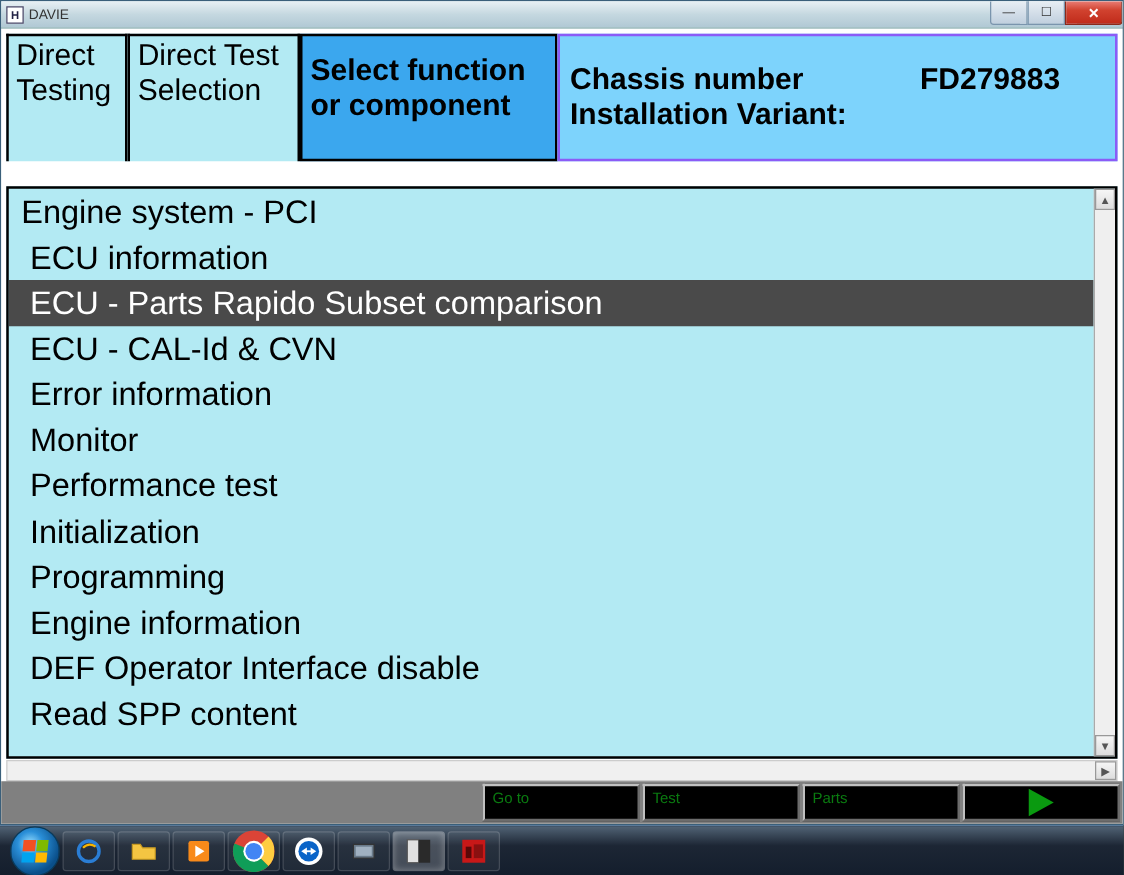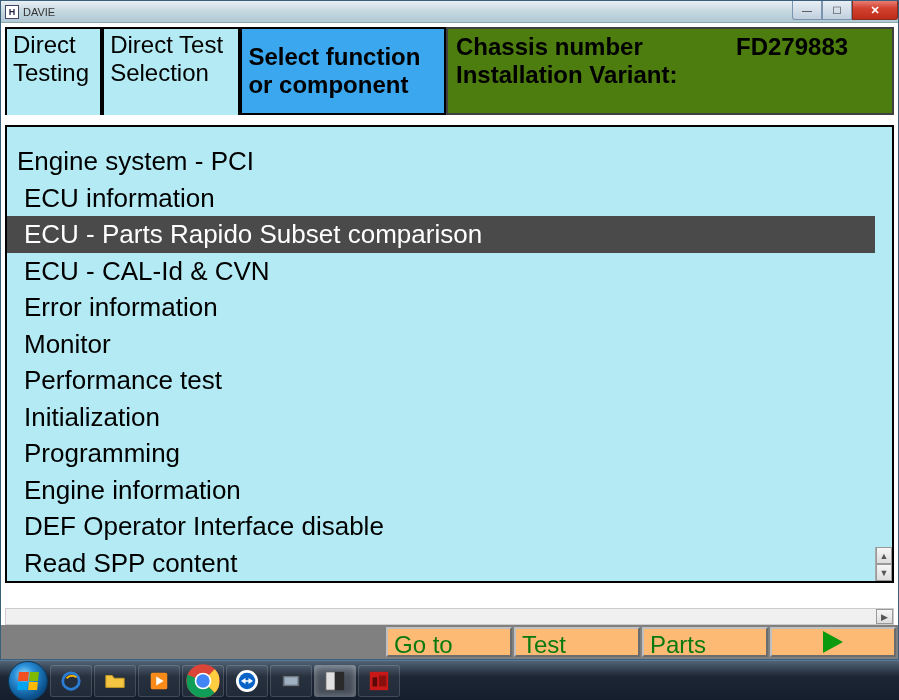--- a/index.html
+++ b/index.html
@@ -96,40 +96,39 @@
     border-bottom: none;
   }
   .bc-row.last { border-bottom: 2px solid #000; }
   .bc-row.active {
     background: #3ba7ee;
     font-weight: bold;
     padding: 14px 6px;
   }
   .info-panel {
     width: 448px;
-    border: 2px solid #404040;
-    background: #4d7c0f;
-    padding: 4px 8px;
+    border: 2px solid #8b5cf6;
+    background: #7dd3fc;
+    padding: 21px 8px;
     font-size: 24px;
     font-weight: bold;
     display:flex;
     flex-direction:column;
     gap:0;
   }
   .info-row { display:flex; justify-content: flex-start; }
   .info-label { width: 280px; }
   .info-val { }
   
   .list-wrap {
-    margin-top: 10px;
+    margin-top: 20px;
     border: 2px solid #000;
     height: 458px;
     display: flex;
     background: #b3eaf3;
-    align-items: flex-end;
   }
   .list {
     flex: 1;
     overflow: hidden;
   }
   .list-item {
     font-size: 26px;
     padding: 2px 10px;
     color:#000;
     white-space: nowrap;
@@ -170,24 +169,24 @@
     left:0;right:0;bottom:0;
     height: 34px;
     background: #808080;
     display:flex;
     justify-content:flex-end;
     gap:2px;
     padding:2px;
   }
   .bar-btn {
     width: 126px;
-    background: #fdba74;
+    background: #000000;
     border: 2px outset #c0c0c0;
     color: #0a7a10;
-    font-size: 24px;
+    font-size: 12px;
     padding: 2px 6px;
     text-align:left;
   }
   .bar-btn.play {
     text-align:center;
     display:flex;align-items:center;justify-content:center;
   }
   .play-tri {
     width:0;height:0;
     border-left: 20px solid #0a9a10;

